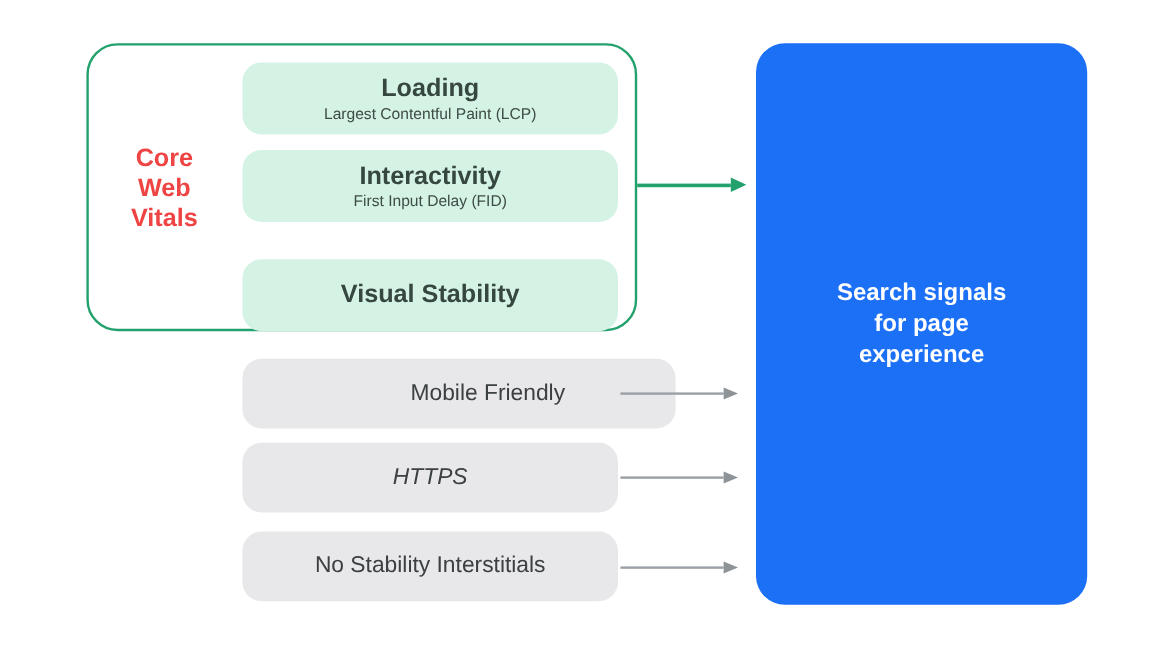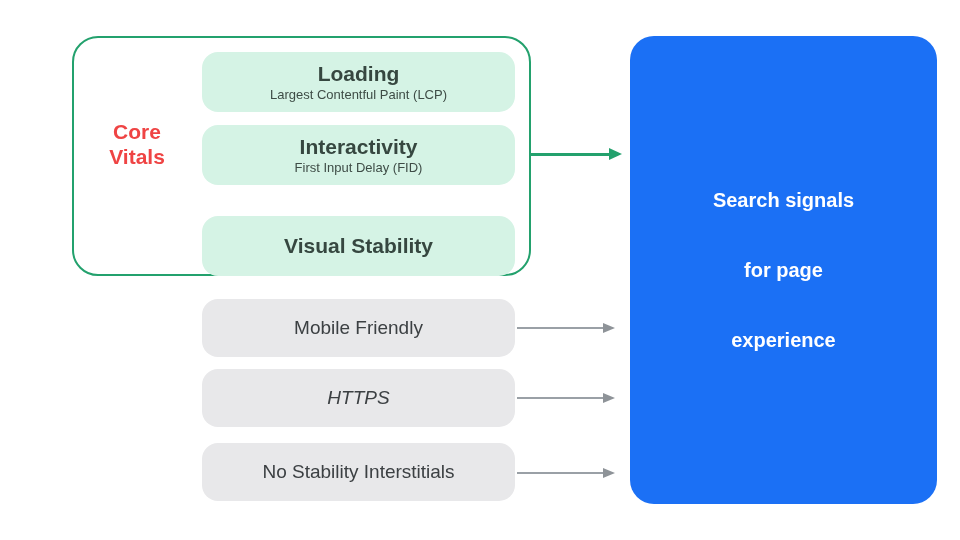--- a/index.html
+++ b/index.html
@@ -66,21 +66,21 @@
     left: 202px;
     width: 313px; height: 58px;
     background: #E8E8EA;
     border-radius: 16px;
     display: flex;
     align-items: center;
     justify-content: center;
     font-size: 19px;
     color: #3C4043;
   }
-  .signal-box.pos-0 { top: 299px; }
+  .signal-box.pos-0 { top: 299px; padding-left: 48px; }
   .signal-box.pos-1 { top: 369px; font-style: italic; }
   .signal-box.pos-2 { top: 443px; }
 
   
   .arrow {
     position: absolute;
     height: 2px;
   }
   .arrow::after {
     content: '';
@@ -111,44 +111,44 @@
     border-bottom: 5px solid transparent;
   }
   .arrow-gray.pos-0 { top: 327px; }
   .arrow-gray.pos-1 { top: 397px; }
   .arrow-gray.pos-2 { top: 472px; }
 
   
   .result-box {
     position: absolute;
     left: 630px; top: 36px;
-    width: 307px; height: 468px;
+    width: 276px; height: 468px;
     background: #1B70F5;
     border-radius: 24px;
     display: flex;
     flex-direction: column;
     align-items: center;
     justify-content: center;
     color: #ffffff;
     font-size: 20px;
     font-weight: bold;
     line-height: 26px;
     text-align: center;
-    gap: 44px;
   }
 </style>
 </head>
 <body>
 
 <div class="canvas">
 
   <div class="cwv-container"></div>
 
   <div class="cwv-label">
     <div>Core</div>
+    <div>Web</div>
     <div>Vitals</div>
   </div>
 
   <div class="vital-box pos-0">
     <div class="vital-title">Loading</div>
     <div class="vital-subtitle">Largest Contentful Paint (LCP)</div>
   </div>
   <div class="vital-box pos-1">
     <div class="vital-title">Interactivity</div>
     <div class="vital-subtitle">First Input Delay (FID)</div>

